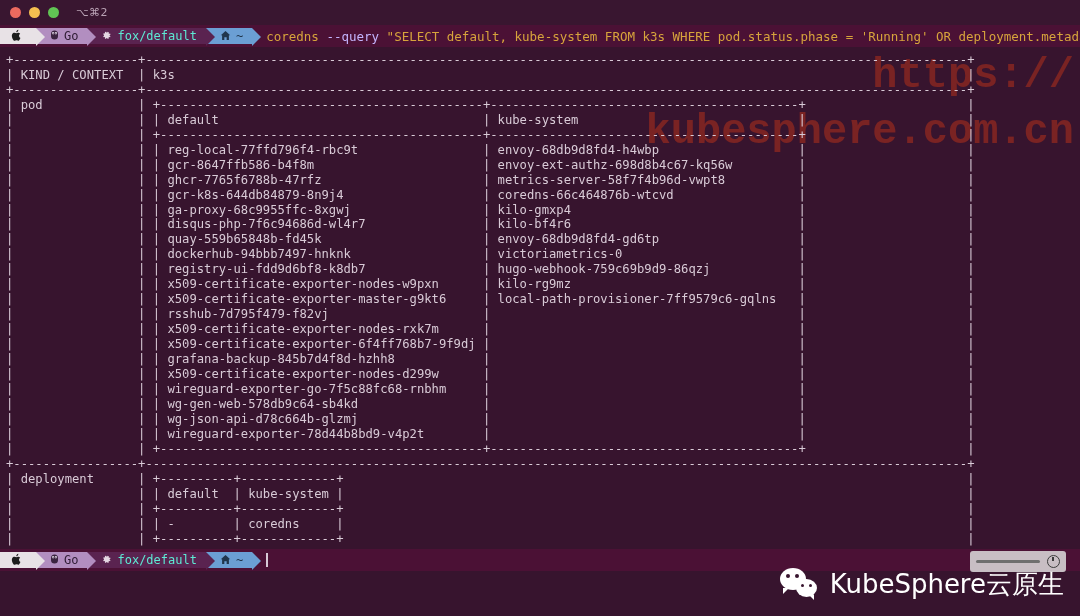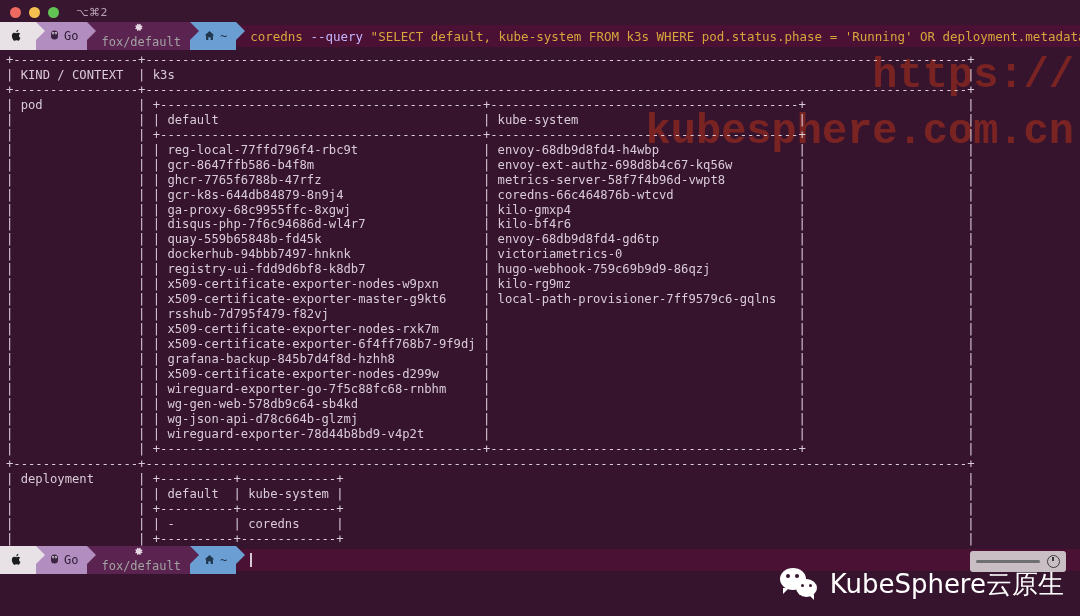--- a/index.html
+++ b/index.html
@@ -96,21 +96,21 @@
     font-size: 12.5px;
   }
   .promptline.top {
     background: #4b1135;
   }
   .promptline.bottom {
     background: #4b1135;
   }
   .seg {
     position: relative;
-    height: 28px;
+    height: 16px;
     display: flex;
     align-items: center;
     padding: 0 9px 0 9px;
     font-size: 12px;
     white-space: nowrap;
   }
   .seg .arrow {
     position: absolute;
     right: -9px;
     top: 0;
@@ -127,23 +127,22 @@
   }
   .seg-apple .arrow { border-left: 9px solid #e8e2e6; }
   .seg-go {
     background: #b28ec0;
     color: #2e1b33;
     padding-left: 14px;
   }
   .seg-go .arrow { border-left: 9px solid #b28ec0; }
   .seg-ctx {
     background: #5a2350;
-    color: #a3a3a3;
+    color: #5eead4;
     padding-left: 14px;
-    flex-direction: column;
   }
   .seg-ctx .arrow { border-left: 9px solid #5a2350; }
   .seg-home {
     background: #6b9fd4;
     color: #20364d;
     padding-left: 14px;
   }
   .seg-home .arrow { border-left: 9px solid #6b9fd4; }
   .seg .gicon {
     display: inline-block;

